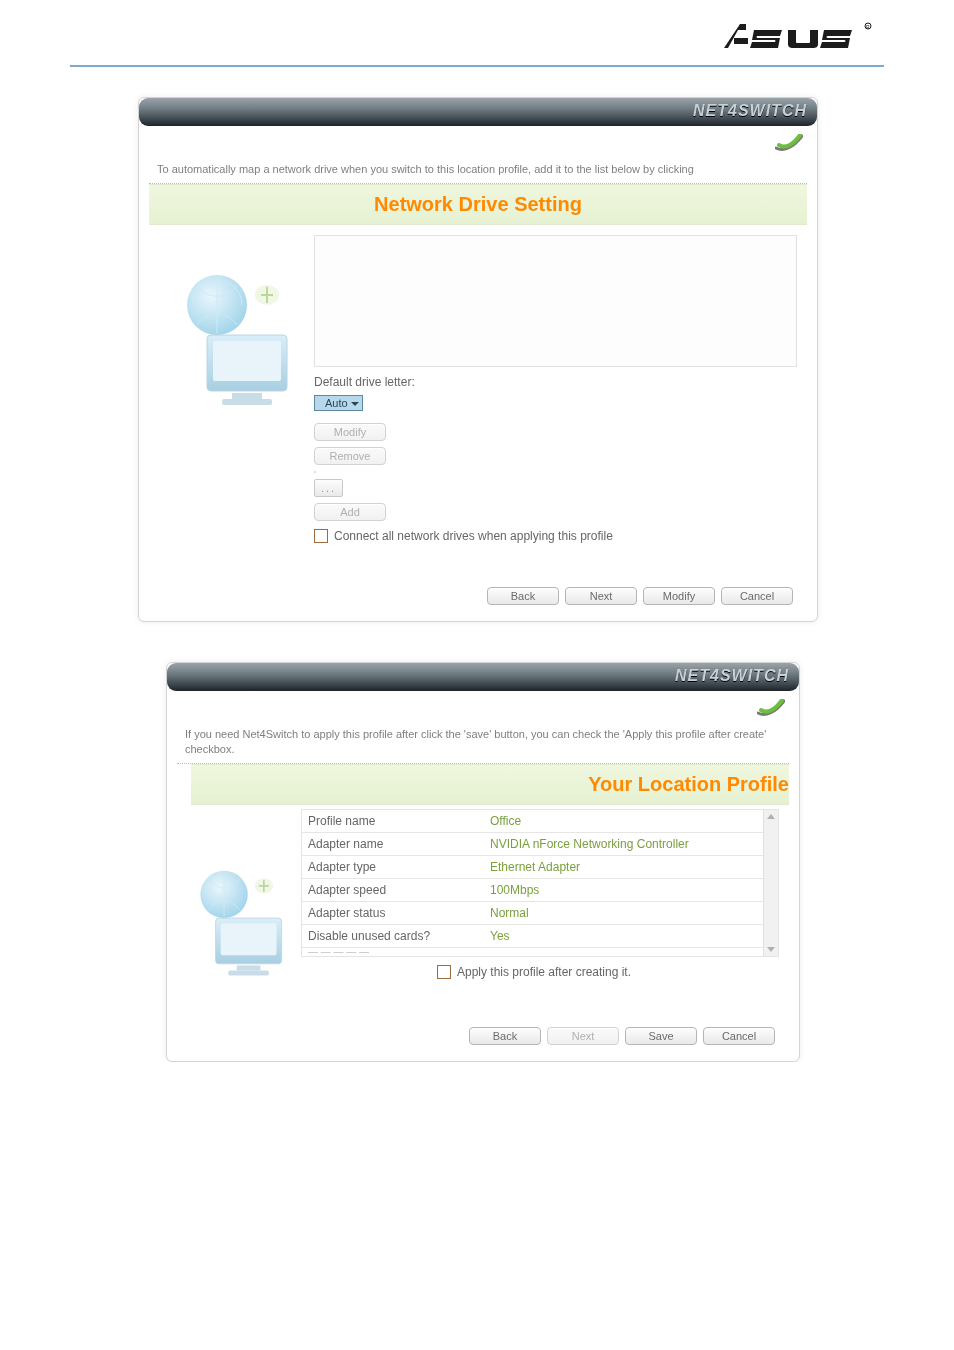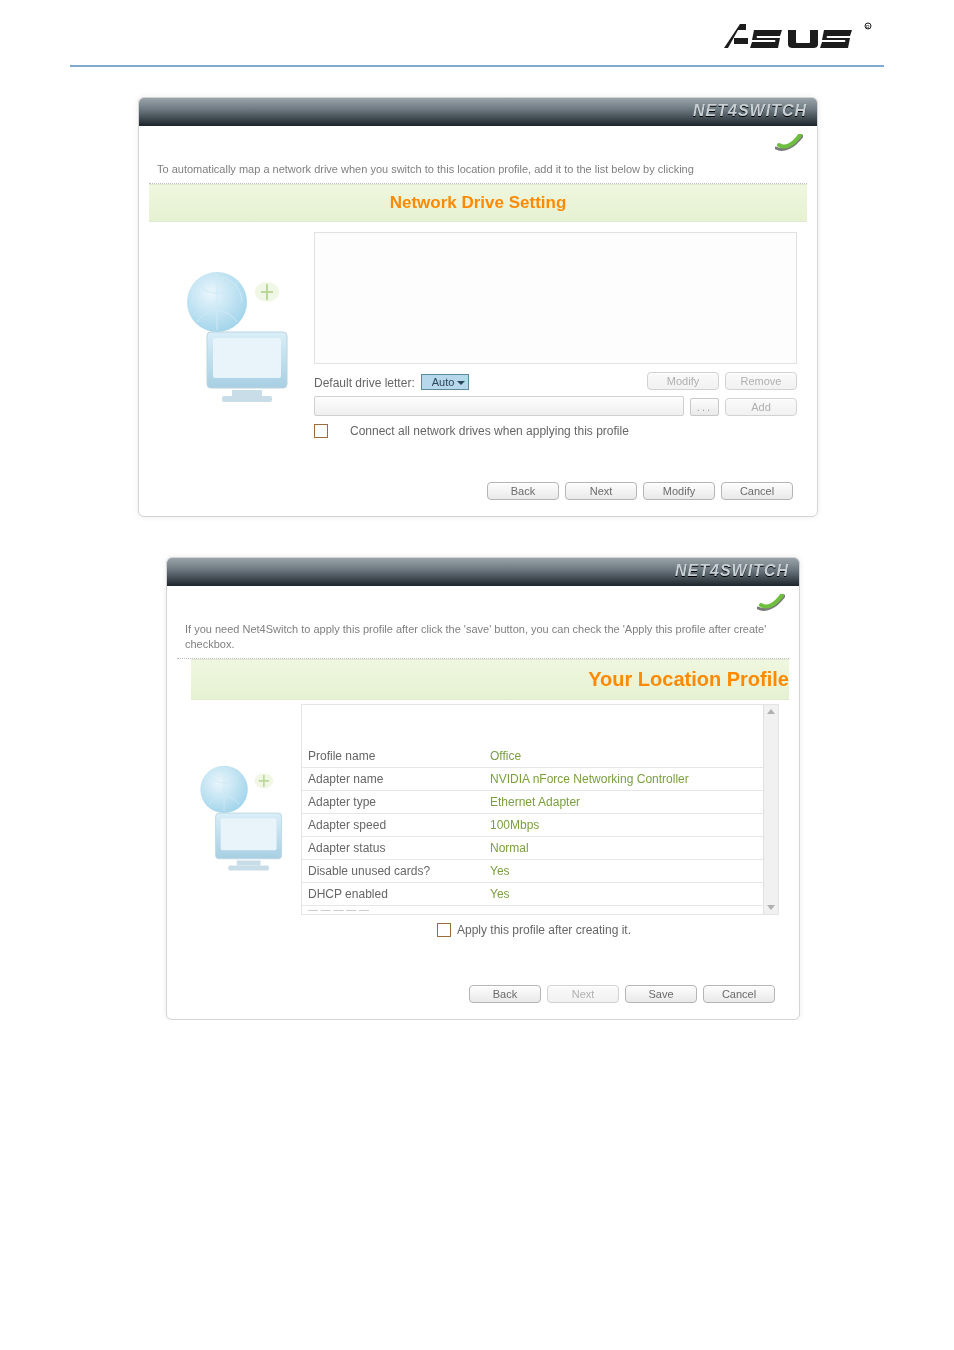--- a/index.html
+++ b/index.html
@@ -39,20 +39,21 @@
     width: 678px;
   }
   .panel2 {
     margin: 40px 156px 0 166px;
     width: 632px;
   }
   .panel-titlebar {
     height: 28px;
     background: linear-gradient(to bottom, #9aa3a9 0%, #6e7a82 40%, #1d252b 100%);
     position: relative;
+    border-radius: 9px;
   }
   .brand-text {
     position: absolute;
     right: 10px;
     top: 4px;
     font-family: "Arial Black", Arial, sans-serif;
     font-style: italic;
     font-weight: 900;
     font-size: 16px;
     color: #c8d0d6;
@@ -76,21 +77,21 @@
   }
   .dotted-sep {
     border: none;
     border-top: 1px dotted #bdbdbd;
     margin: 4px 0 0 0;
   }
   .section-header {
     background: linear-gradient(to bottom, #eff7de 0%, #e6f1d2 100%);
     color: #ff8a00;
     font-weight: bold;
-    font-size: 17px;
+    font-size: 20px;
     text-align: center;
     padding: 8px 0;
     border-top: 1px solid #e0ead0;
     border-bottom: 1px solid #e0ead0;
   }
   .section-header2 {
     background: linear-gradient(to bottom, #eff7de 0%, #e6f1d2 100%);
     color: #ff8a00;
     font-weight: bold;
     font-size: 20px;
@@ -132,23 +133,24 @@
     position: relative;
   }
   .drive-list {
     border: 1px solid #e2e2e2;
     height: 130px;
     background: #fdfdfd;
     margin-bottom: 8px;
   }
   .row-line {
     display: flex;
-    align-items: flex-end;
+    align-items: flex-start;
     gap: 6px;
     margin-bottom: 6px;
+    flex-direction: column;
   }
   .lbl {
     color: #666;
     font-size: 12px;
   }
   .select-box {
     background: #b7d8ea;
     border: 1px solid #5c8aa3;
     color: #2a4658;
     font-size: 11px;
@@ -195,21 +197,21 @@
     border: 1px solid #c8c8c8;
     color: #9a9a9a;
     font-size: 11px;
     padding: 2px 6px;
     border-radius: 2px;
     letter-spacing: 2px;
   }
   .chk-row {
     display: flex;
     align-items: center;
-    gap: 22px;
+    gap: 6px;
     margin: 8px 0 10px 0;
   }
   .chk {
     width: 12px;
     height: 12px;
     border: 1px solid #9a6b3e;
     background: #fff;
     display: inline-block;
   }
   .wiz-buttons {
@@ -254,21 +256,21 @@
     border-right: 4px solid transparent;
     position: absolute;
     left: 3px;
   }
   .scroll-up { border-bottom: 5px solid #b0b0b0; top: 4px; }
   .scroll-down { border-top: 5px solid #b0b0b0; bottom: 4px; }
   .table-wrap {
     display: flex;
     border: 1px solid #e4e4e4;
   }
-  .table-inner { flex: 1; margin-top: 40px; }
+  .table-inner { flex: 1; }
   .cutoff-row td {
     color: #bfbfbf;
     font-size: 10px;
     border-bottom: none;
     padding-top: 0;
     padding-bottom: 0;
     line-height: 8px;
     overflow: hidden;
   }
   .apply-row {
@@ -437,24 +439,20 @@
                   <td class="v">100Mbps</td>
                 </tr>
                 <tr>
                   <td class="k">Adapter status</td>
                   <td class="v">Normal</td>
                 </tr>
                 <tr>
                   <td class="k">Disable unused cards?</td>
                   <td class="v">Yes</td>
                 </tr>
-                <tr>
-                  <td class="k">DHCP enabled</td>
-                  <td class="v">Yes</td>
-                </tr>
                 <tr class="cutoff-row">
                   <td colspan="2">— — — — —</td>
                 </tr>
               </tbody>
                 </table>
             </div>
             <div class="scroll-col">
               <div class="scroll-up"></div>
               <div class="scroll-down"></div>
             </div>

